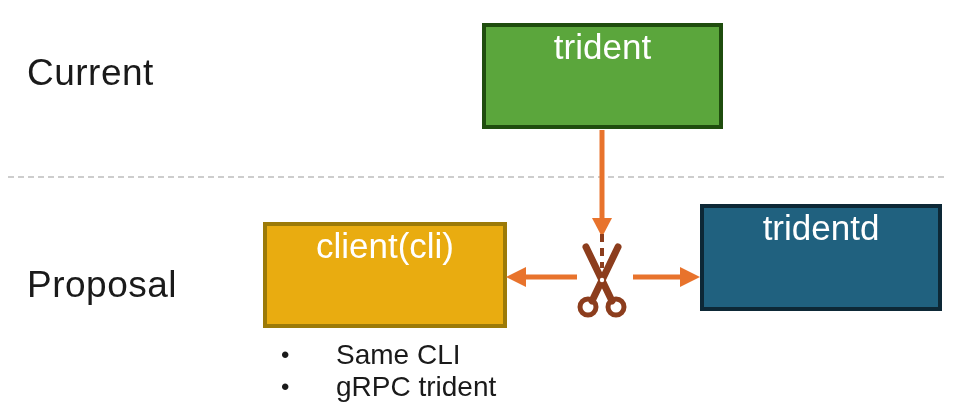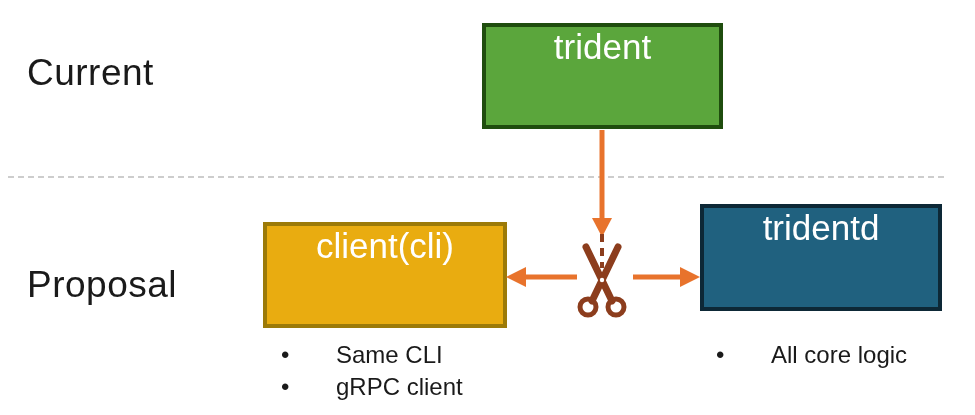--- a/index.html
+++ b/index.html
@@ -72,21 +72,21 @@
   .ring   { stroke: var(--scissors, #8c3d1d); stroke-width: 5; fill: none; }
   .cut    { stroke: var(--scissors, #8c3d1d); stroke-width: 4; stroke-dasharray: 8 6; fill: none; }
   .pivot  { fill: #ffffff; stroke: none; }
 
   .bullets {
     position: absolute;
     margin: 0;
     padding: 0;
     list-style: none;
     top: 339px;
-    font-size: 24px;
+    font-size: 28px;
     line-height: 32px;
     color: var(--text, #1a1a1a);
   }
   #bullets-cli { left: 281px; }
   #bullets-daemon { left: 716px; }
   .bullets li {
     position: relative;
     padding-left: 55px;
     white-space: nowrap;
   }
@@ -143,20 +143,19 @@
       <line class="blade" x1="586" y1="247" x2="612" y2="301"></line>
       <line class="blade" x1="618" y1="247" x2="592" y2="301"></line>
       <circle class="ring" cx="588" cy="307" r="8"></circle>
       <circle class="ring" cx="616" cy="307" r="8"></circle>
       <circle class="pivot" cx="602" cy="280" r="2.2"></circle>
     </g>
   </svg>
 
   <ul class="bullets" id="bullets-cli">
     <li>Same CLI</li>
-    <li>gRPC client</li>
+    <li>gRPC trident</li>
   </ul>
 
   <ul class="bullets" id="bullets-daemon">
-    <li>All core logic</li>
   </ul>
 
 </div>
 
 </body></html>

